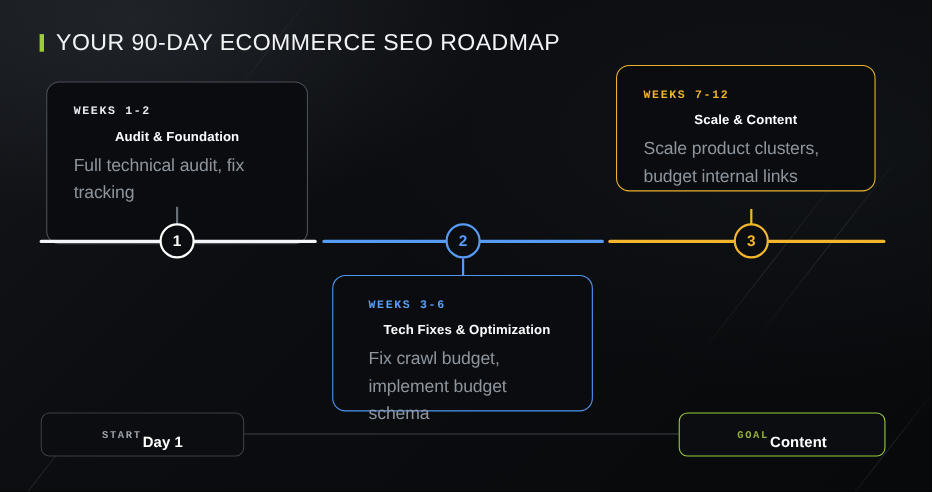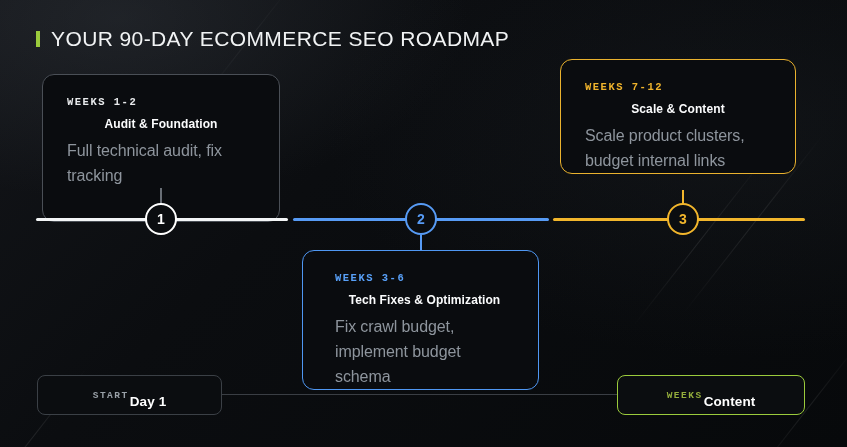--- a/index.html
+++ b/index.html
@@ -40,21 +40,21 @@
   }
 
   
   .card {
     position: absolute;
     border-radius: 12px;
     background: #0a0c0f;
     padding: 21px 24px;
   }
   .card-1 { left: 42px;  top: 74px;  width: 238px; height: 148px; border: 1px solid #4a4f56; }
-  .card-2 { left: 302px; top: 250px; width: 237px; height: 140px; border: 1px solid #4f97f2; padding-left: 32px; }
+  .card-2 { left: 302px; top: 250px; width: 237px; height: 124px; border: 1px solid #4f97f2; padding-left: 32px; }
   .card-3 { left: 560px; top: 59px;  width: 236px; height: 115px; border: 1px solid #eab22e; }
 
   .weeks {
     font-family: "Liberation Mono", monospace;
     font-size: 10.5px; letter-spacing: 1.5px; font-weight: 700;
     margin-bottom: 9px;
   }
   .card-1 .weeks { color: #e9ebed; }
   .card-2 .weeks { color: #58a0f8; }
   .card-3 .weeks { color: #f0b42c; }
@@ -164,17 +164,17 @@
   </div>
 
   <div class="bottom-line"></div>
 
   <div class="endpoint endpoint-start">
     <div class="ep-label">START</div>
     <div class="ep-value">Day 1</div>
   </div>
 
   <div class="endpoint endpoint-goal">
-    <div class="ep-label">WEEKS</div>
+    <div class="ep-label">GOAL</div>
     <div class="ep-value">Content</div>
   </div>
 
 </div>
 
 </body></html>

